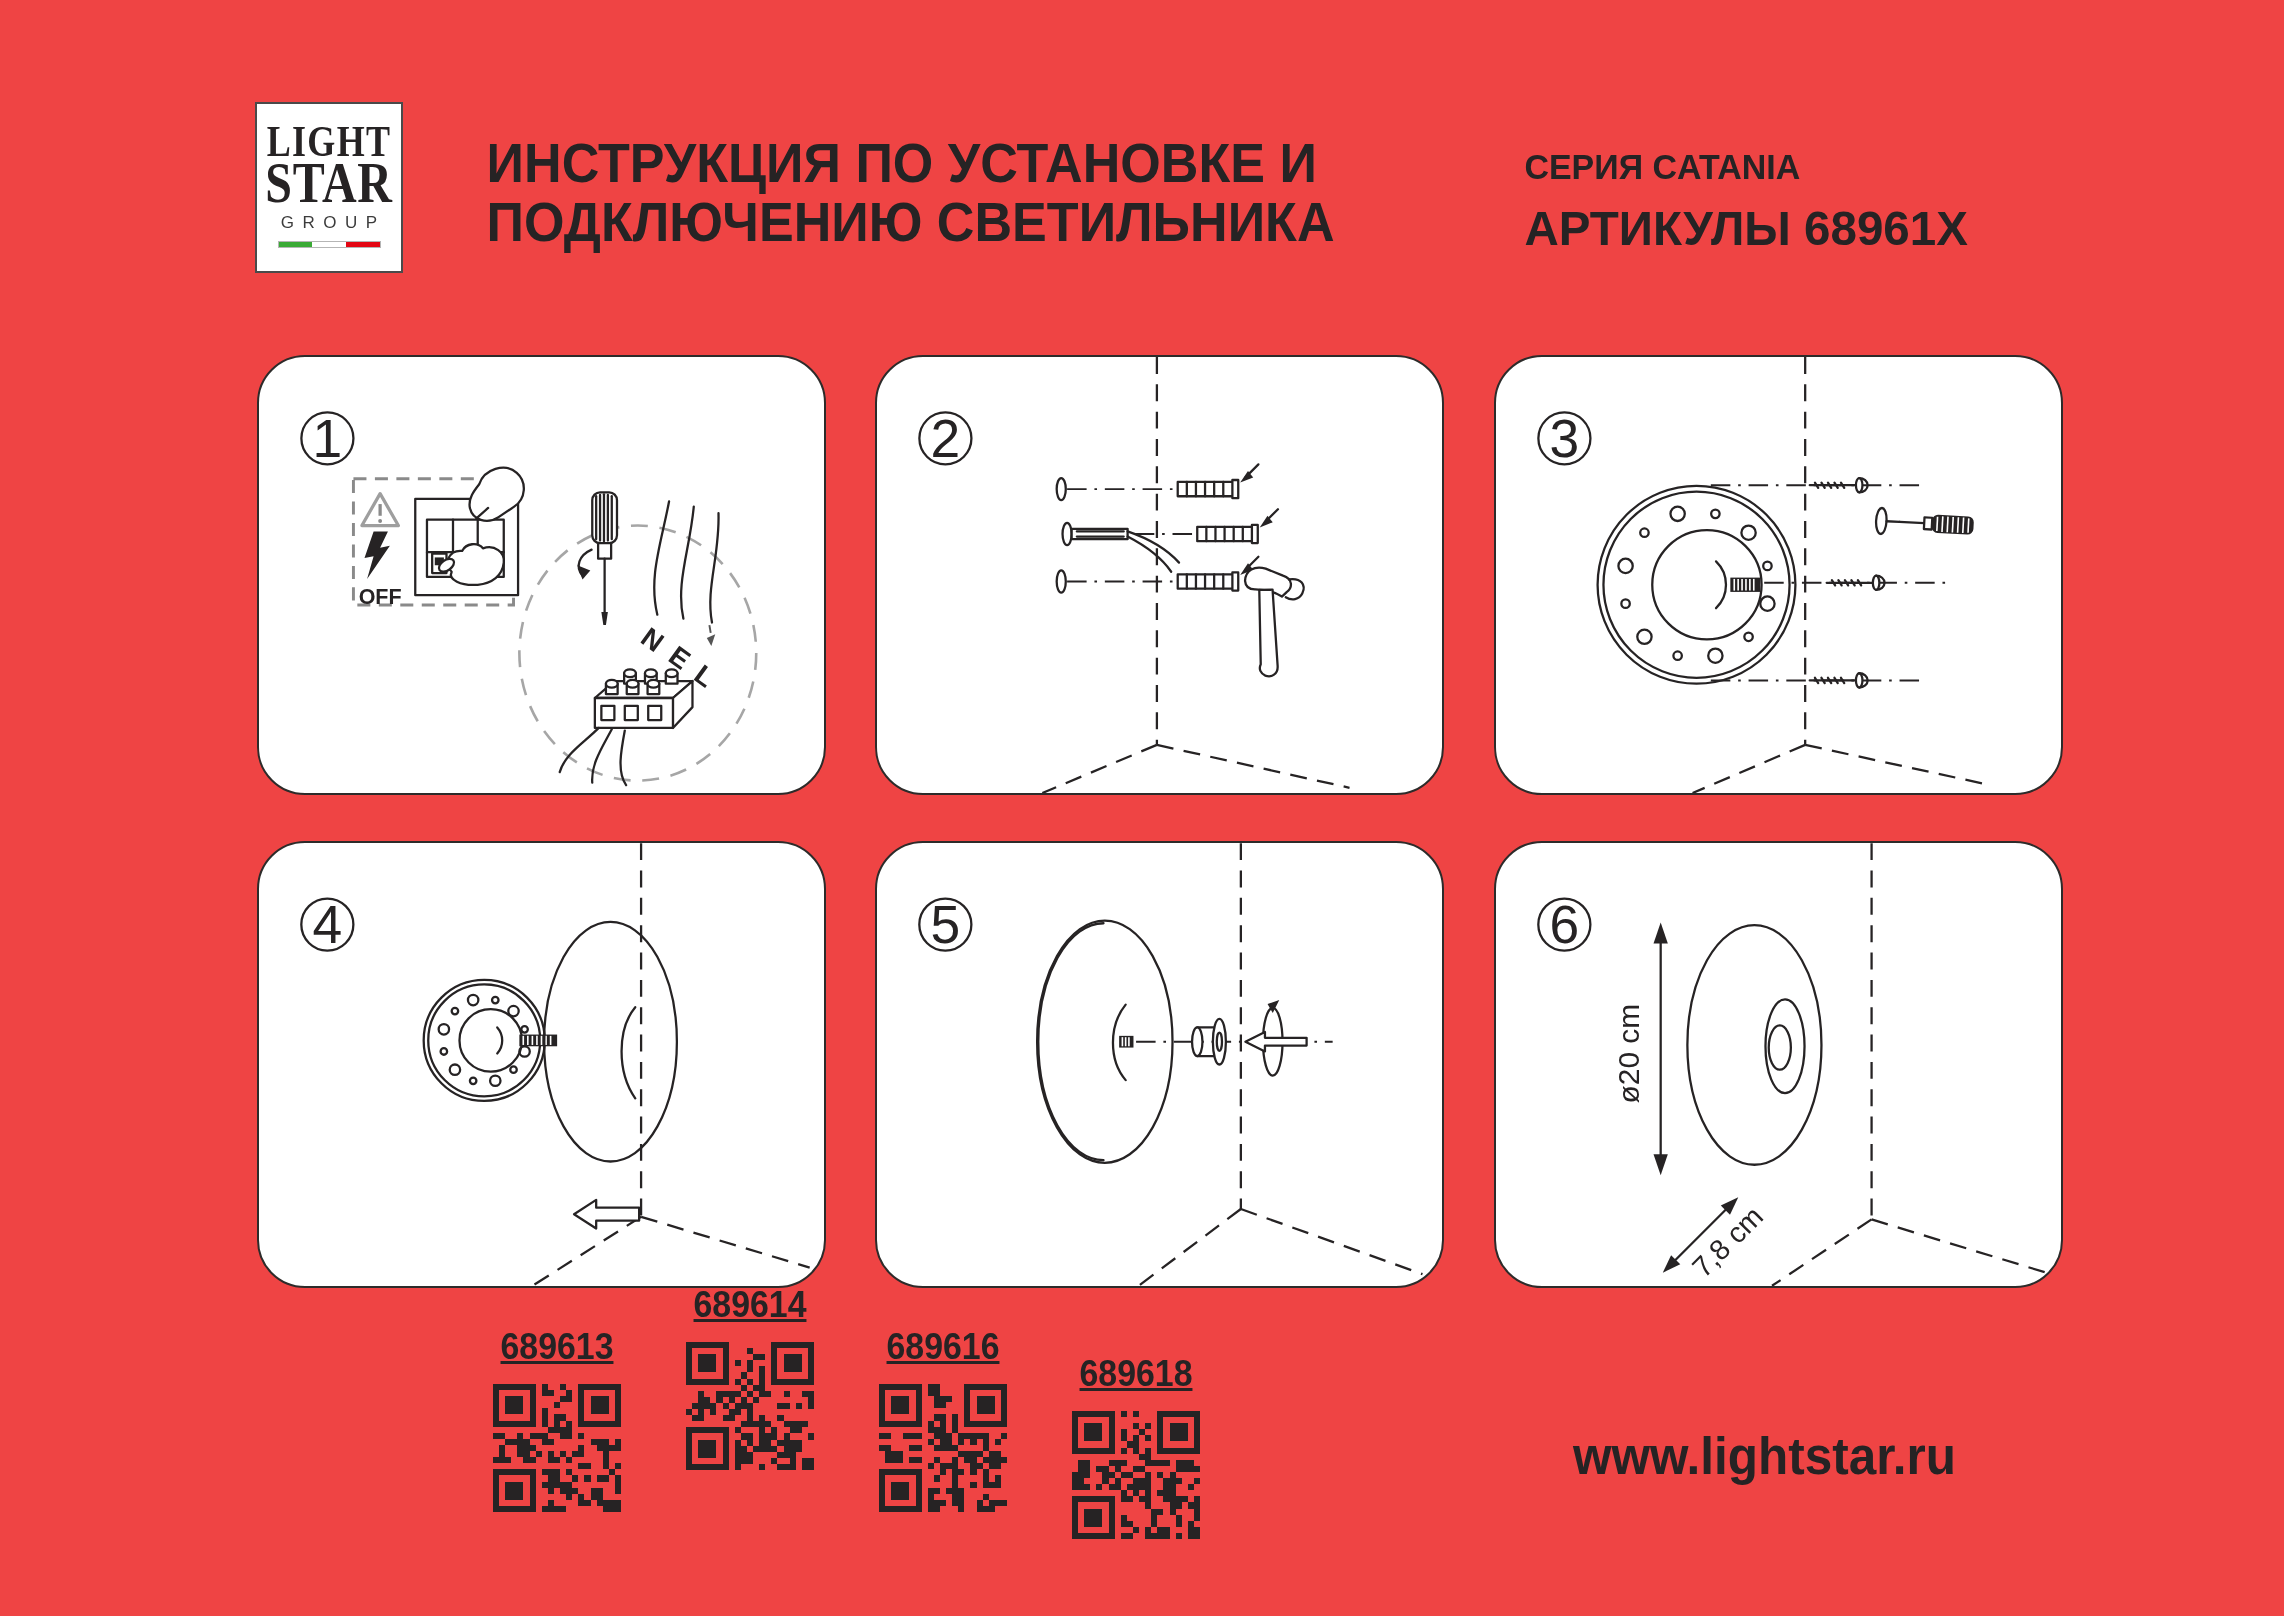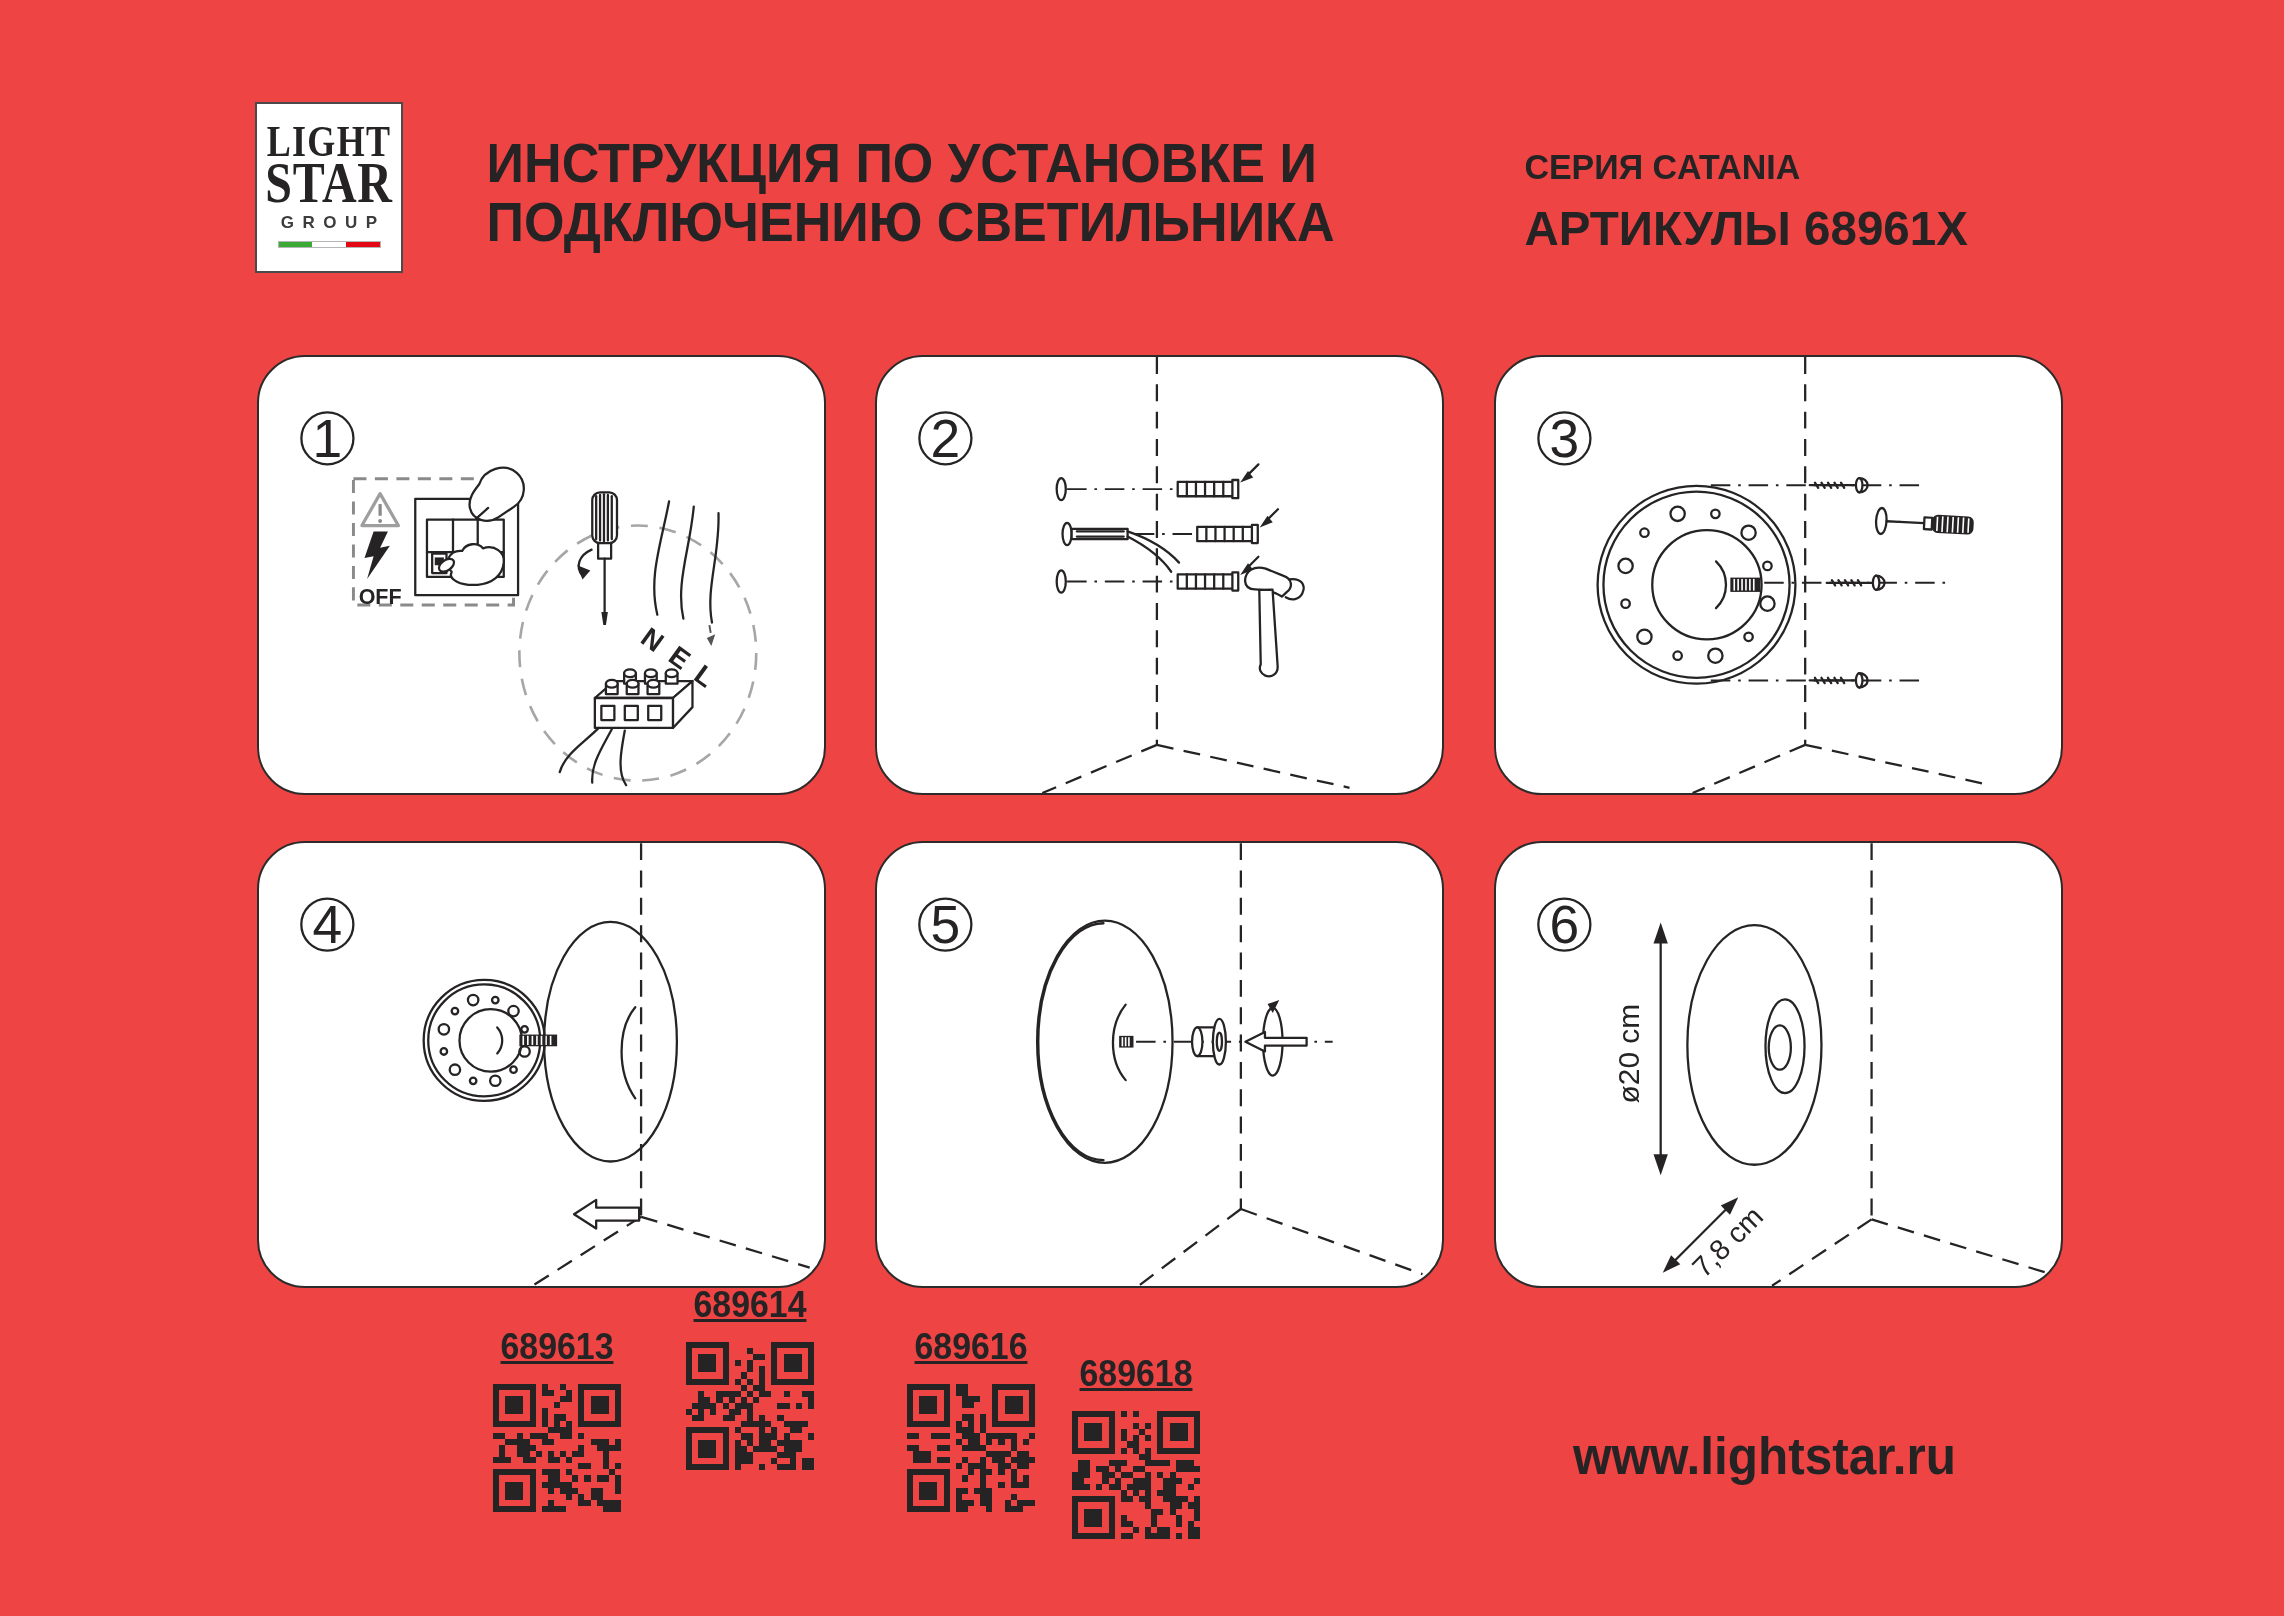--- a/index.html
+++ b/index.html
@@ -6,21 +6,21 @@
   #page{position:relative;width:2284px;height:1616px;background:#ef4444;
         font-family:"Liberation Sans",sans-serif;color:#262324;overflow:hidden;}
   .abs{position:absolute;}
 
   
   .logo-box{left:255px;top:102px;width:148px;height:171px;border:2px solid #4a4a4a;
             box-sizing:border-box;text-align:center;font-family:"Liberation Serif",serif;
             padding-top:19.5px;background:#fff;}
   .logo-light{font-size:36px;font-weight:700;letter-spacing:1.3px;line-height:.98;transform:scaleY(1.25);}
   .logo-star{font-size:48px;font-weight:700;letter-spacing:0.7px;line-height:1.0;transform:scaleY(1.18);}
-  .logo-group{font-family:"Liberation Sans",sans-serif;font-size:17px;font-weight:700;
+  .logo-group{font-family:"Liberation Sans",sans-serif;font-size:17px;font-weight:400;
               letter-spacing:8.5px;text-indent:8.5px;color:#3c3c3c;margin-top:6.5px;}
   .logo-flag{display:flex;width:103px;height:7.2px;margin:7.8px auto 0;border:0.7px solid #b5b5b5;box-sizing:border-box;}
   .flag-g{flex:1;background:#3aaa35;} .flag-w{flex:1;background:#ffffff;} .flag-r{flex:1;background:#e30613;}
 
   .title{left:459px;top:134px;width:789px;text-align:center;font-size:56px;font-weight:700;
          line-height:1.05;transform:scaleX(.93);white-space:nowrap;}
   .right-header{left:1517px;top:147px;width:495px;}
   .series{font-size:35px;font-weight:700;transform:scaleX(.97);}
   .articles-label{font-size:49px;font-weight:700;margin-top:13px;transform:scaleX(.97);}
 
@@ -884,21 +884,21 @@
         <rect x="6" y="20" width="1" height="1"></rect>
         <rect x="8" y="20" width="1" height="1"></rect>
         <rect x="12" y="20" width="1" height="1"></rect>
         <rect x="15" y="20" width="1" height="1"></rect>
         <rect x="16" y="20" width="1" height="1"></rect>
         <rect x="17" y="20" width="1" height="1"></rect>
         <rect x="19" y="20" width="1" height="1"></rect>
         <rect x="20" y="20" width="1" height="1"></rect>
       </svg>
   </div>
-  <div class="article" style="left:879px;top:1326px;margin-left:28px;">
+  <div class="article" style="left:879px;top:1326px;">
     <div class="num">689616</div>
     <svg class="qr" viewBox="0 0 21 21" shape-rendering="crispEdges" fill="#262324">
         <rect x="0" y="0" width="1" height="1"></rect>
         <rect x="1" y="0" width="1" height="1"></rect>
         <rect x="2" y="0" width="1" height="1"></rect>
         <rect x="3" y="0" width="1" height="1"></rect>
         <rect x="4" y="0" width="1" height="1"></rect>
         <rect x="5" y="0" width="1" height="1"></rect>
         <rect x="6" y="0" width="1" height="1"></rect>
         <rect x="8" y="0" width="1" height="1"></rect>

